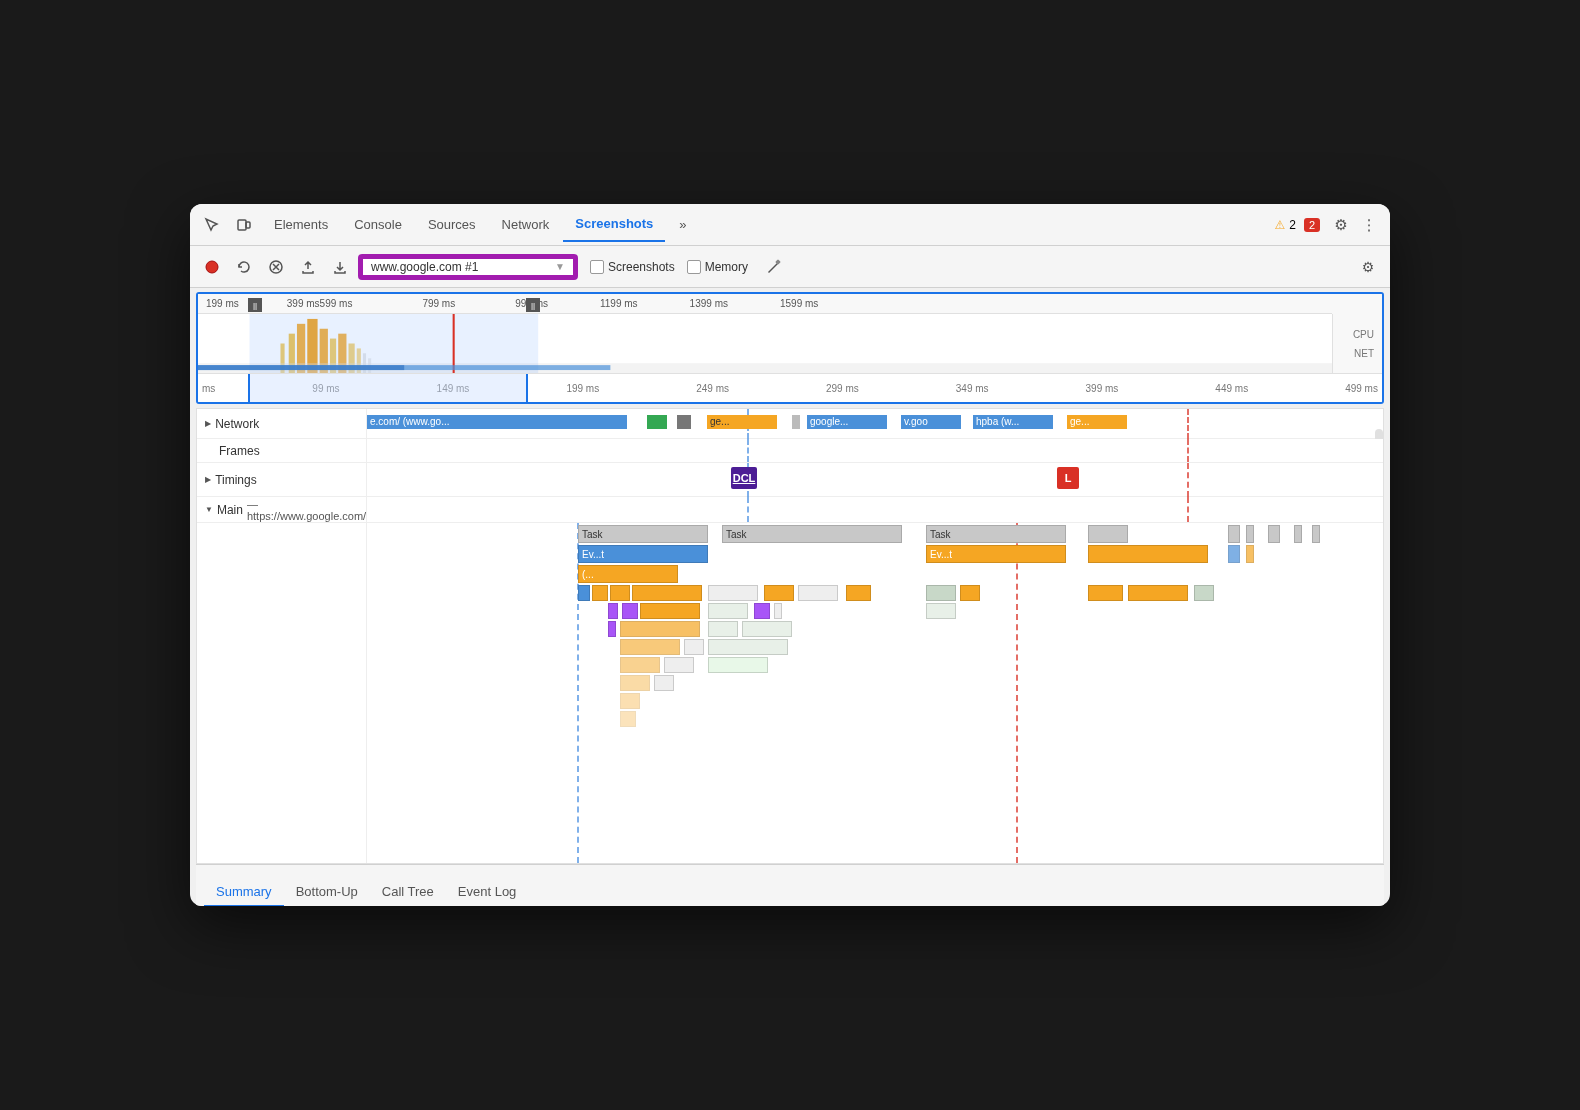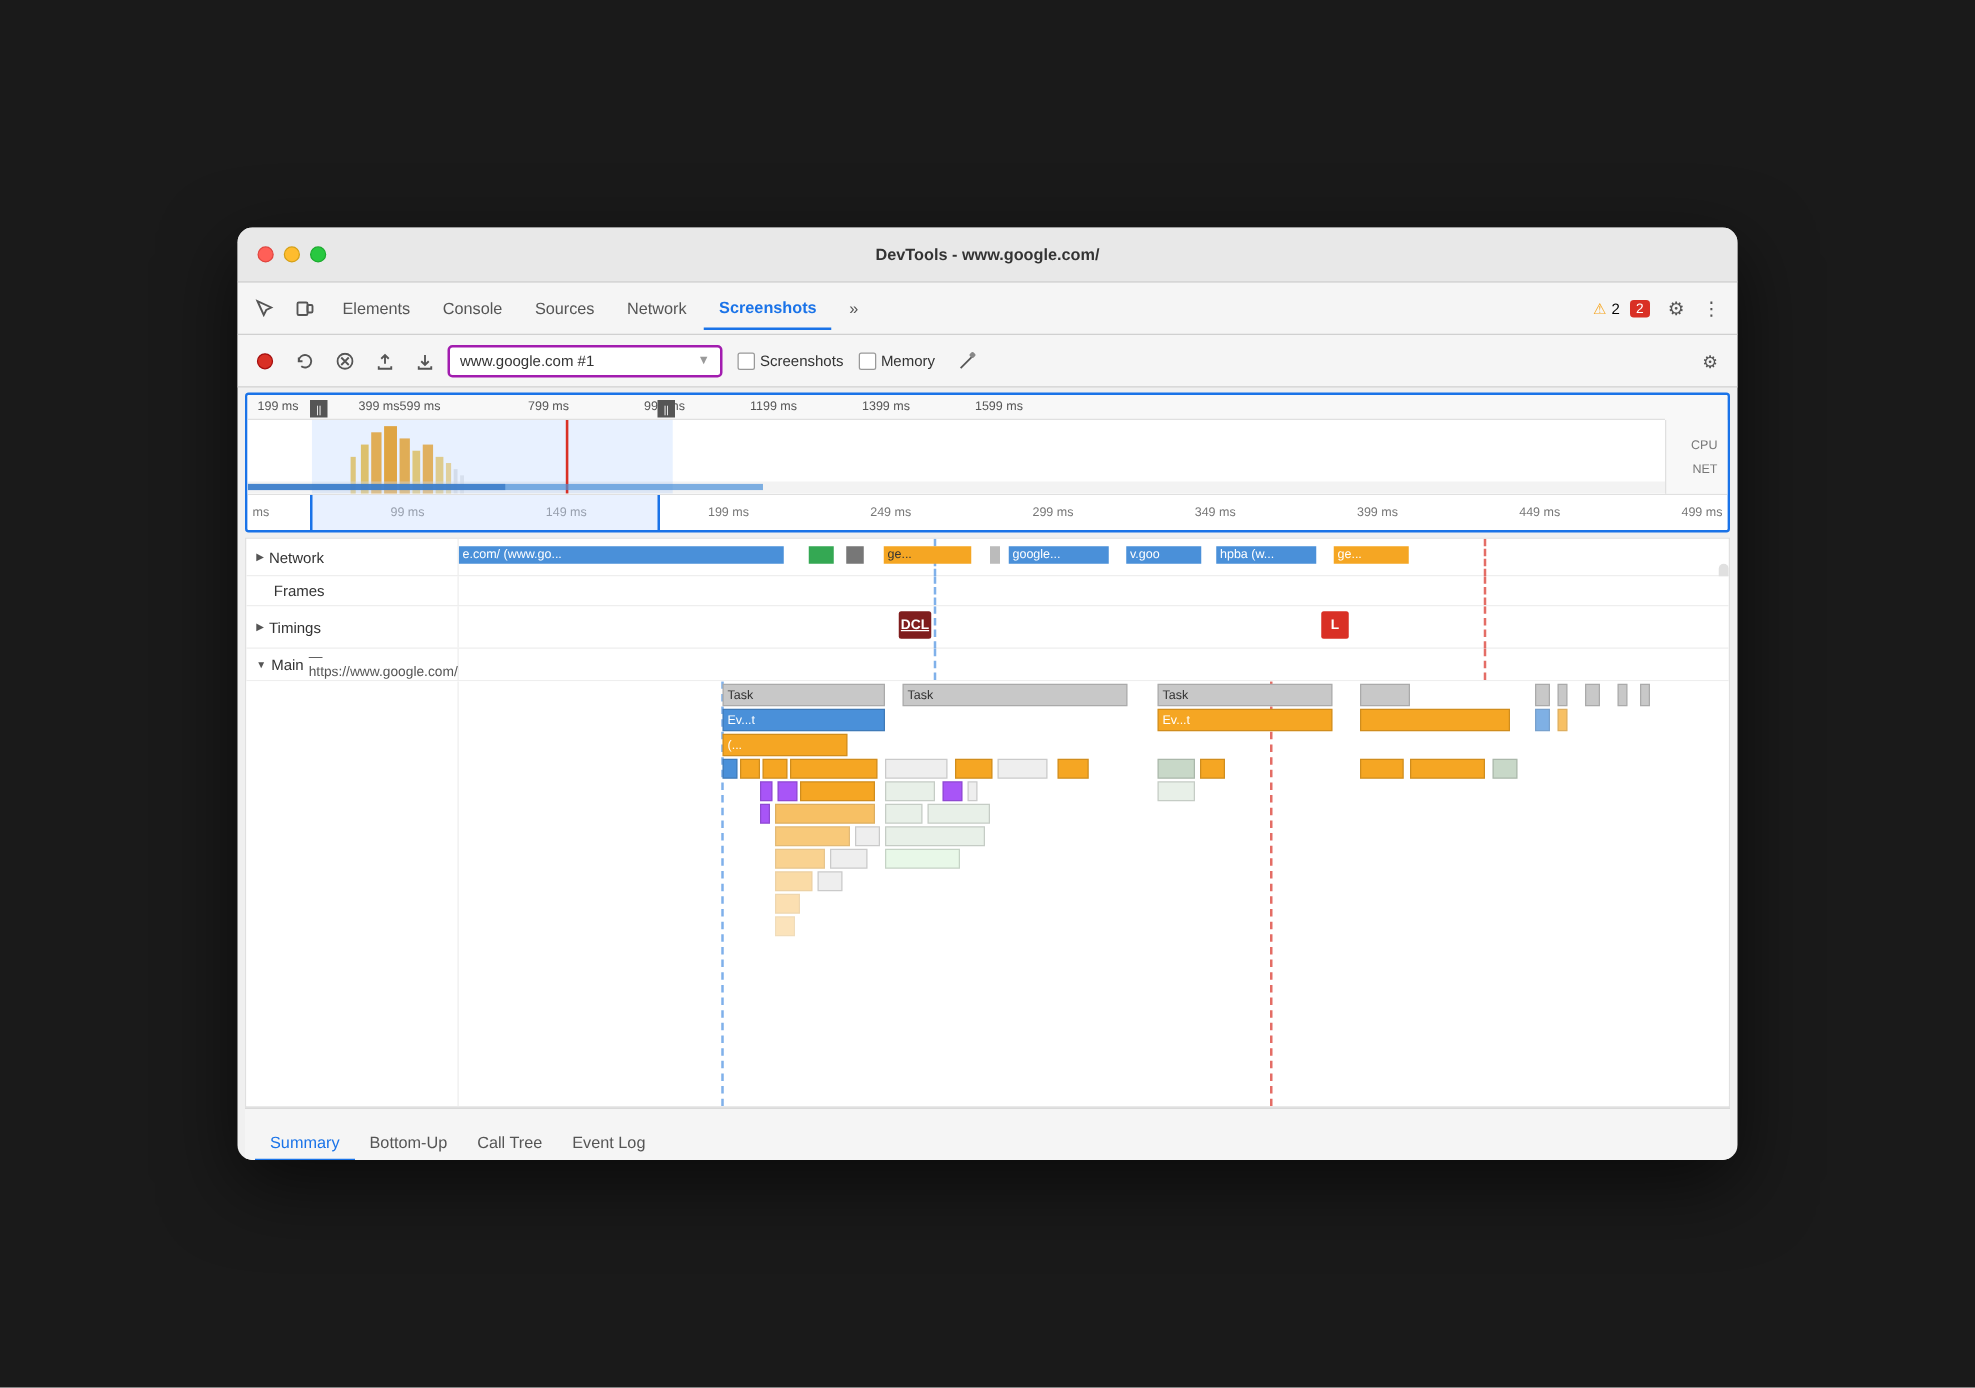--- a/index.html
+++ b/index.html
@@ -125,21 +125,21 @@
       justify-content: center;
       cursor: pointer;
       color: #555;
       font-size: 14px;
       border-radius: 4px;
     }
     .toolbar-url {
       flex: 1;
       max-width: 220px;
       background: white;
-      border: 2px solid #a21caf;
+      border: 5px solid #a21caf;
       border-radius: 4px;
       height: 26px;
       display: flex;
       align-items: center;
       padding: 0 8px;
       font-size: 12px;
       color: #555;
       gap: 6px;
     }
     .url-text { flex: 1; font-size: 12px; color: #333; }
@@ -384,28 +384,20 @@
       cursor: pointer;
     }
     .chevron-right::before { content: '▶'; font-size: 8px; }
     .chevron-down::before { content: '▼'; font-size: 8px; }
   </style>
 </head>
 <body>
 
 <div class="window">
 
-  <div class="title-bar">
-    <div class="traffic-lights">
-      <div class="traffic-light close"></div>
-      <div class="traffic-light minimize"></div>
-      <div class="traffic-light maximize"></div>
-    </div>
-    <span class="title-bar-text">DevTools - www.google.com/</span>
-  </div>
 
   <div class="tab-bar">
     <div class="tab-icon">
       <svg width="16" height="16" viewBox="0 0 16 16" fill="none">
         <path d="M2 2 L7 13 L9 9 L13 7 Z" stroke="#555" stroke-width="1.5" fill="none"></path>
       </svg>
     </div>
     <div class="tab-icon">
       <svg width="16" height="16" viewBox="0 0 16 16" fill="none">
         <rect x="2" y="3" width="8" height="10" rx="1" stroke="#555" stroke-width="1.5" fill="none"></rect>
@@ -601,21 +593,21 @@
 
     <div class="timeline-row timings-row" style="height:34px;">
       <div class="row-label">
         <span class="chevron-right triangle"></span>
         <span>Timings</span>
       </div>
       <div class="row-content" style="height:34px;position:relative;">
         <div class="dashed-line" style="left:380px;"></div>
         <div class="dashed-line-red" style="left:820px;"></div>
 
-        <div class="timing-marker" style="left:352px;background:#7f1d1d;text-decoration:underline;">
+        <div class="timing-marker" style="left:364px;background:#4c1d95;text-decoration:underline;">
           <span>DCL</span>
         </div>
 
         <div class="timing-marker" style="left:690px;background:#d93025;min-width:22px;">
           <span>L</span>
         </div>
       </div>
     </div>
 
     <div class="timeline-row main-section-row" style="height:26px;align-items:center;">

